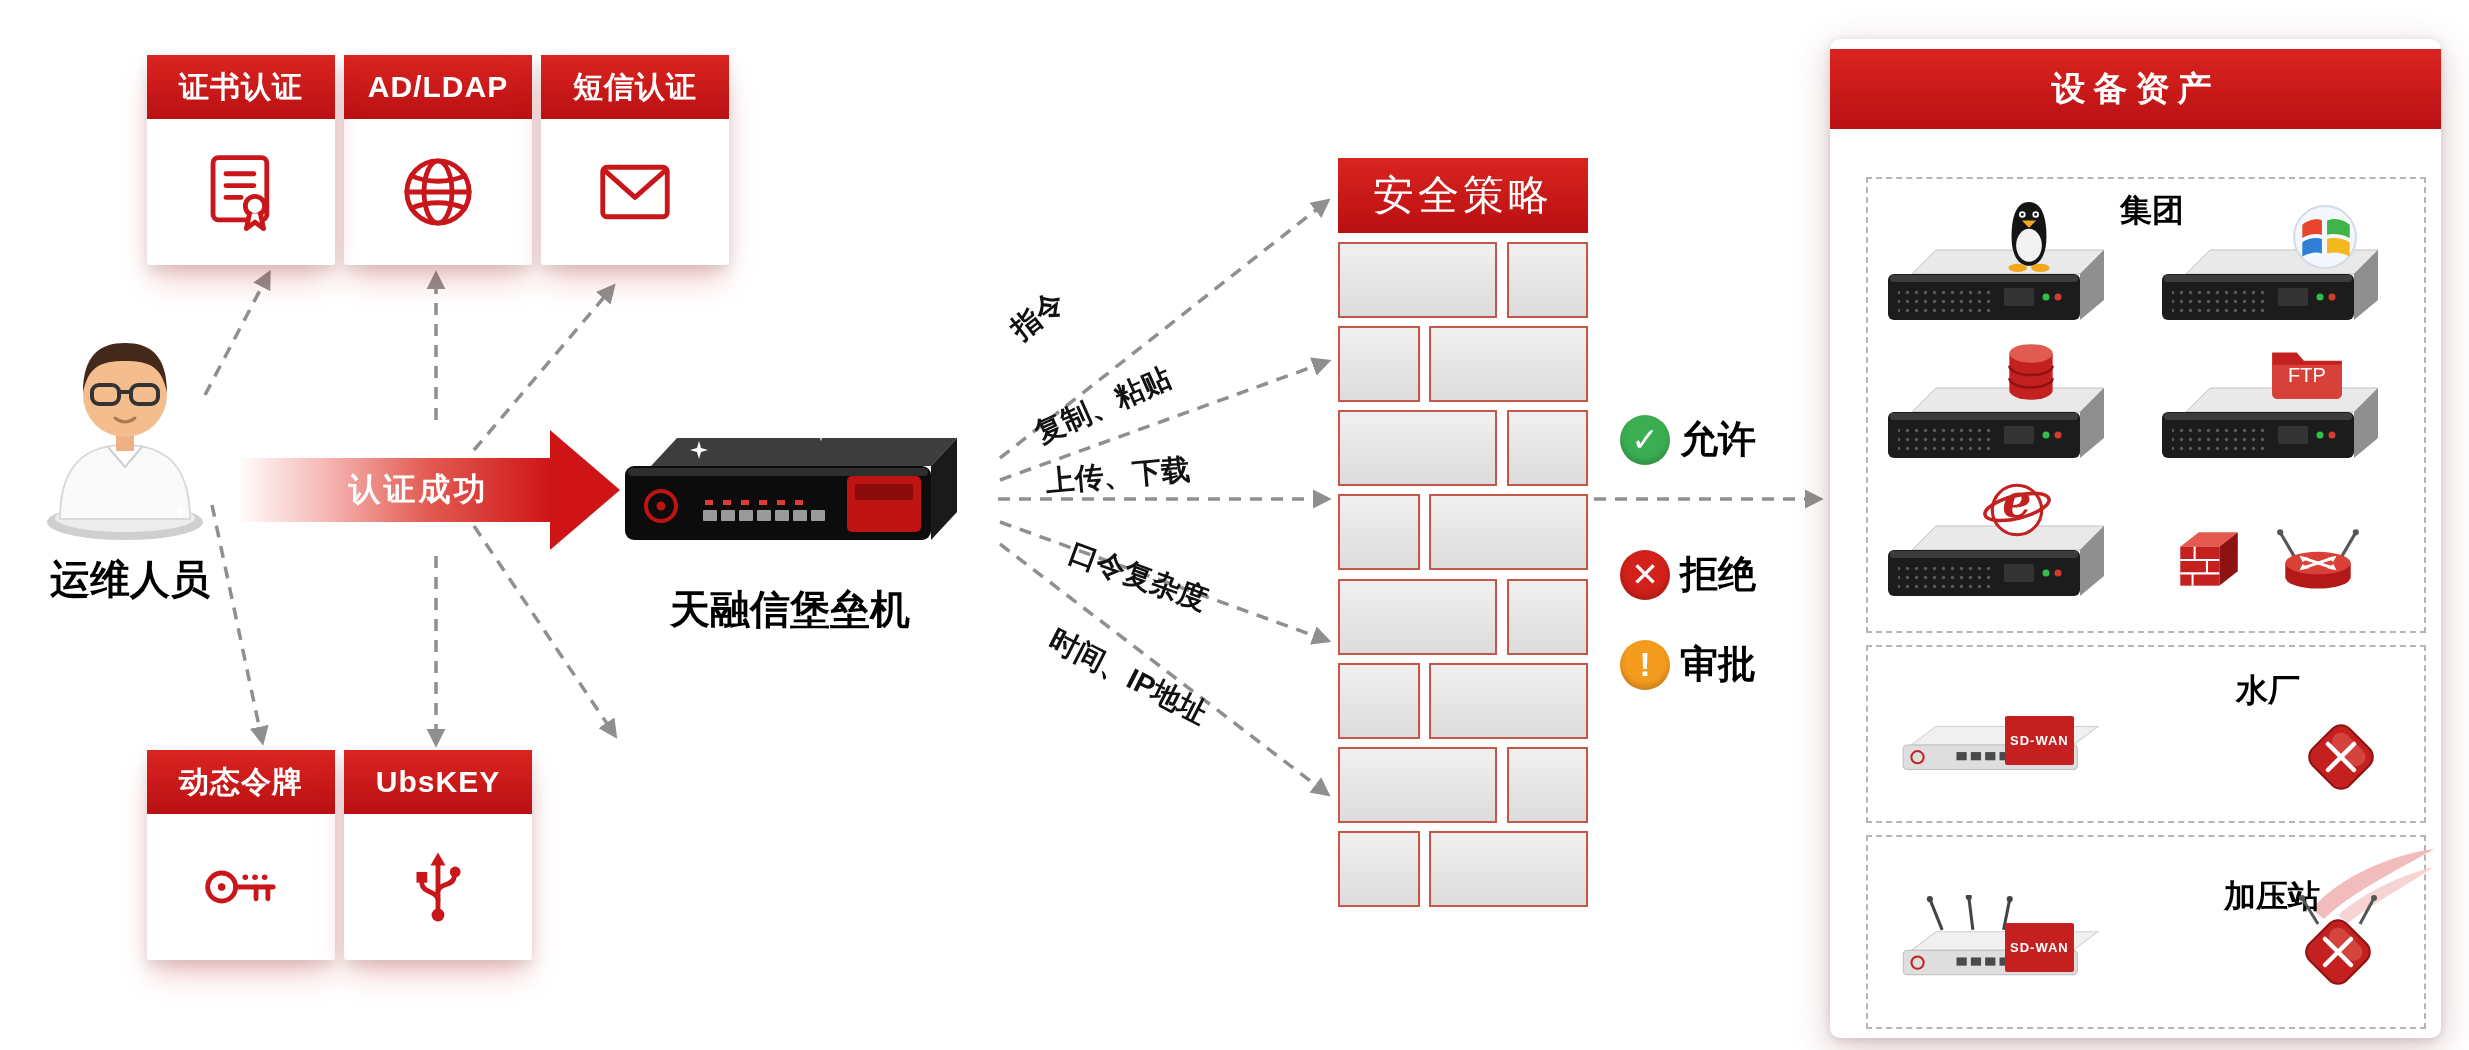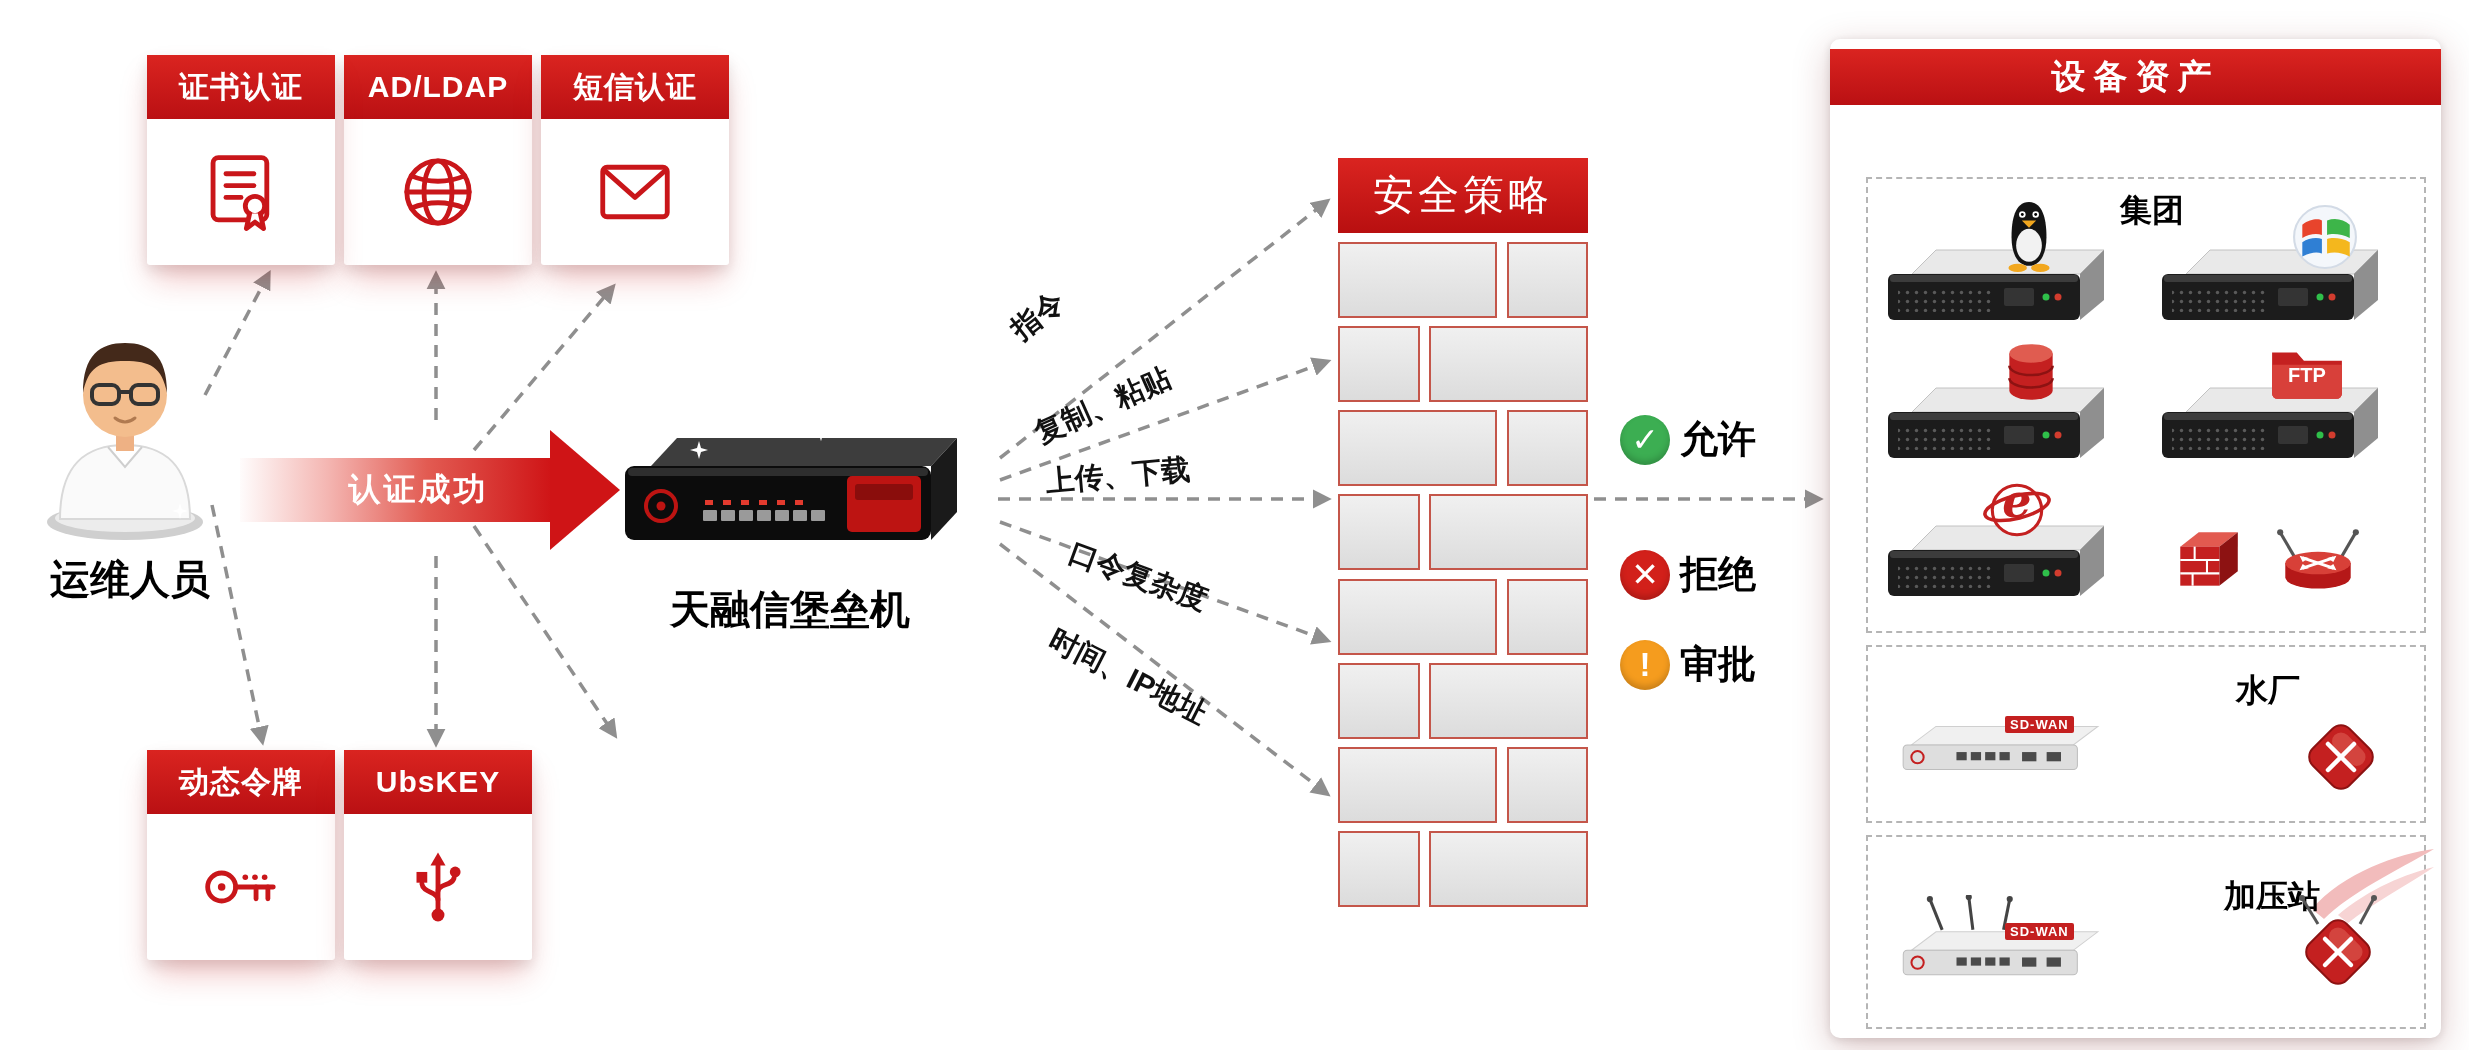--- a/index.html
+++ b/index.html
@@ -42,33 +42,33 @@
   .dcircle{width:50px;height:50px;border-radius:50%;color:#fff;font-weight:bold;font-size:33px;
     display:flex;align-items:center;justify-content:center;box-shadow:inset 0 -4px 6px rgba(0,0,0,.18);}
   .dcircle.green{background:#3cae52;}
   .dcircle.red{background:#d2201a;}
   .dcircle.orange{background:#f59c1e;}
   .dlabel{font-size:38px;font-weight:bold;color:#000;}
 
   
   #assets-panel{position:absolute;left:1830px;top:39px;width:611px;height:999px;background:#fff;
     border-radius:10px;box-shadow:0 10px 36px rgba(120,30,30,.25),0 2px 8px rgba(0,0,0,.12);}
-  #assets-panel .panel-hdr{position:absolute;left:0;top:10px;width:100%;height:56px;
+  #assets-panel .panel-hdr{position:absolute;left:0;top:10px;width:100%;height:80px;
     background:linear-gradient(180deg,#da2420,#ba1013);color:#fff;font-size:34px;font-weight:bold;
     display:flex;align-items:center;justify-content:center;letter-spacing:8px;}
   .asset-section{position:absolute;left:36px;width:556px;border:2px dashed #b5b5b5;}
   .section-label{position:absolute;font-size:32px;font-weight:bold;color:#000;white-space:nowrap;}
 
   
   .dev{position:absolute;}
   .dev > svg{position:absolute;left:0;top:0;}
-  .logo-text{position:absolute;color:#fff;font-weight:bold;text-align:center;}
+  .logo-text{position:absolute;color:#fff;font-weight:normal;text-align:center;}
   .ie-e{color:#c42020;font-size:46px;font-family:"DejaVu Serif",serif;font-style:italic;font-weight:bold;}
   .tag{position:absolute;background:#c42020;color:#fff;font-size:13px;font-weight:bold;
-    padding:1px 5px;border-radius:2px;letter-spacing:1px;}
+    padding:17px 5px;border-radius:2px;letter-spacing:1px;}
 </style>
 </head>
 <body>
 
 <div id="canvas">
 
   <svg width="0" height="0" style="position:absolute" aria-hidden="true">
     <defs>
       <pattern id="vents" width="9" height="9" patternUnits="userSpaceOnUse">
         <circle cx="3.5" cy="3.5" r="1.7" fill="#5a5a5a"></circle>

